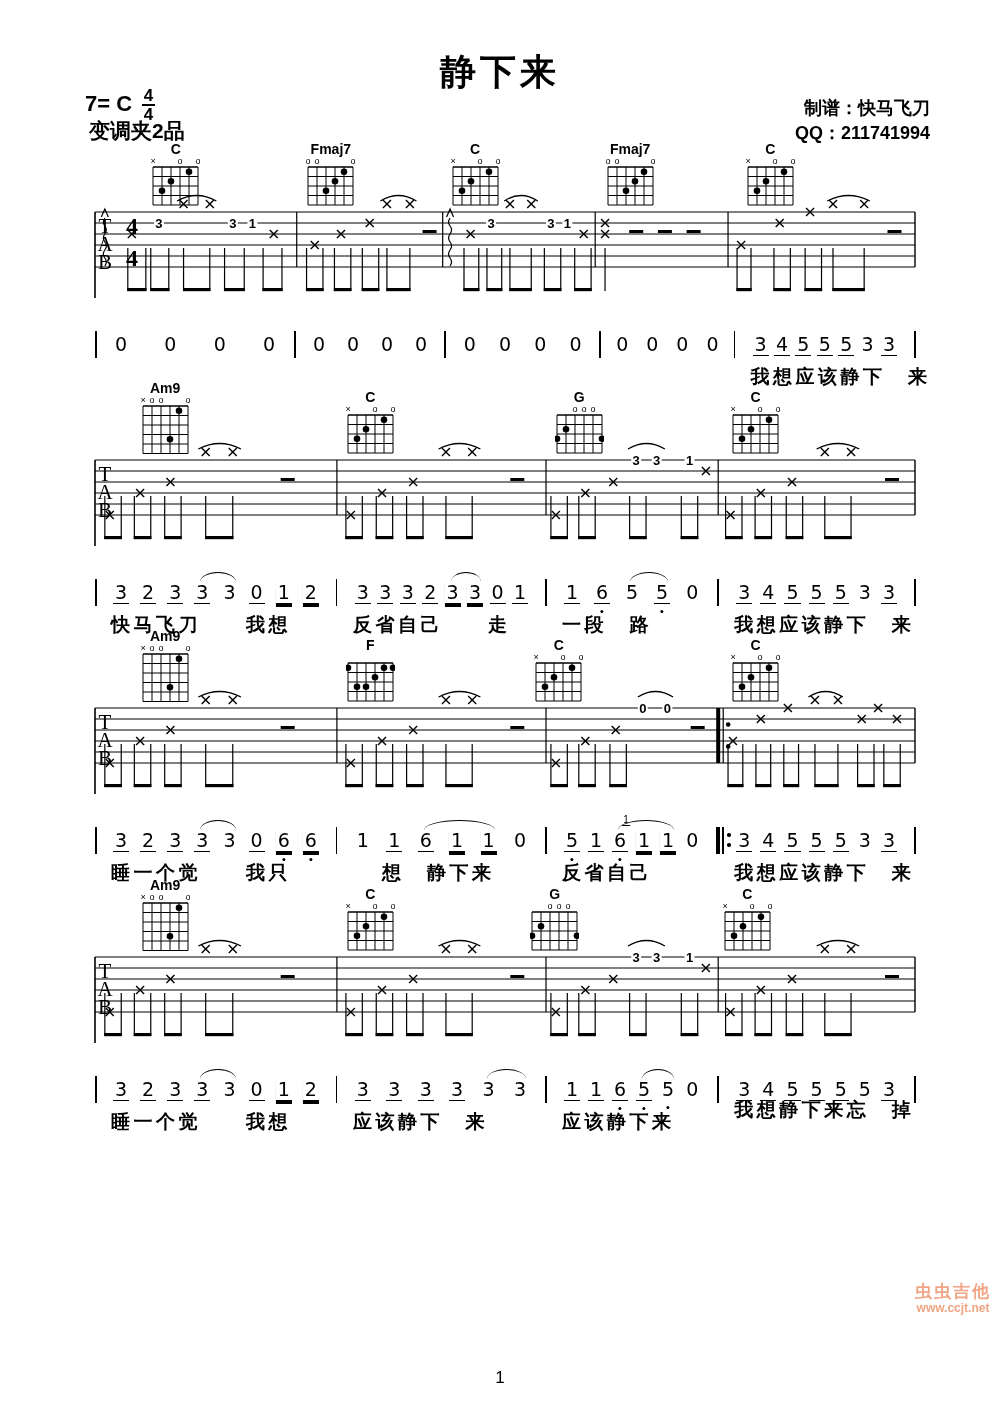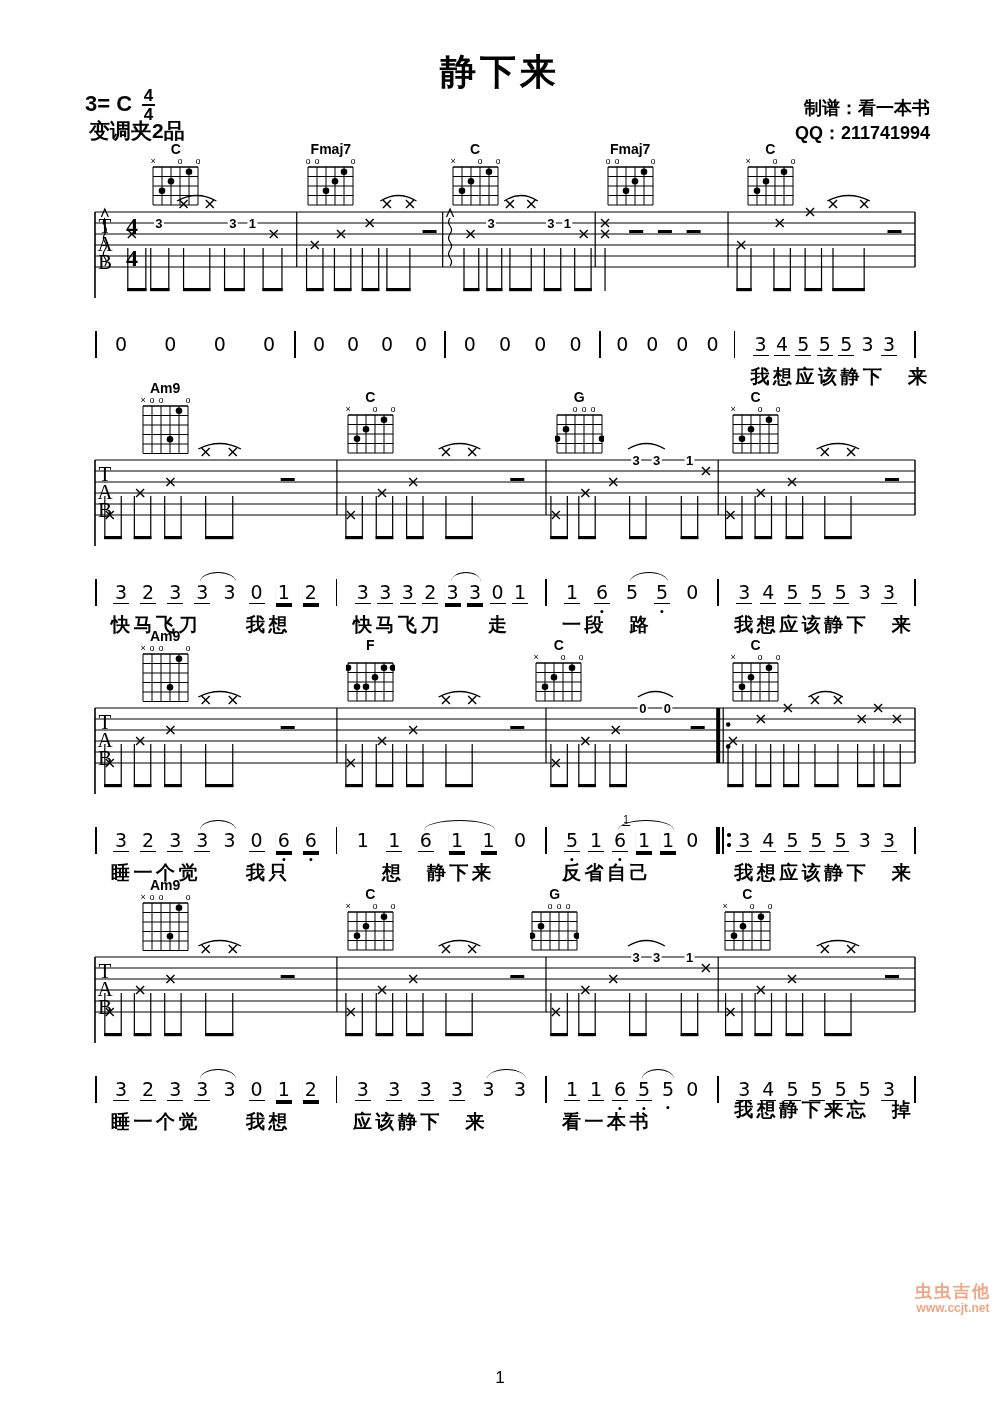--- a/index.html
+++ b/index.html
@@ -36,27 +36,27 @@
   .watermark{position:absolute;top:1283px;left:898px;width:110px;text-align:center;
              font-weight:bold;line-height:17px;}
   .watermark div:first-child{font-size:17px;letter-spacing:2px;}
   .watermark div:last-child{font-size:12px;letter-spacing:0;}
 </style>
 </head>
 <body>
 
 <div id="sheet">
   <div class="hdr-title">静下来</div>
-  <div class="hdr-key"><span>3= C</span><span class="frac">
+  <div class="hdr-key"><span>7= C</span><span class="frac">
         <span>4</span>
         <span class="fbar"></span>
         <span>4</span>
       </span></div>
   <div class="hdr-capo">变调夹2品</div>
-  <div class="hdr-arr">制谱：看一本书</div>
+  <div class="hdr-arr">制谱：快马飞刀</div>
   <div class="hdr-qq">QQ：211741994</div>
   <div id="systems">
       <div class="system" style="top: 150px;">
         <div class="chord" style="left: 151.36px; top: -8px; width: 49px;"><div class="cname">C</div><svg width="49" height="51" viewBox="0 0 49 51">
             <text x="2" y="8" text-anchor="middle" font-size="9" font-family="Liberation Sans, sans-serif">×</text>
             <text x="29" y="8" text-anchor="middle" font-size="9" font-family="Liberation Sans, sans-serif">o</text>
             <text x="47" y="8" text-anchor="middle" font-size="9" font-family="Liberation Sans, sans-serif">o</text>
             <line x1="2" y1="11" x2="47" y2="11" stroke="#000" stroke-width="1.6"></line>
             <line x1="2" y1="20.5" x2="47" y2="20.5" stroke="#000" stroke-width="1"></line>
             <line x1="2" y1="30" x2="47" y2="30" stroke="#000" stroke-width="1"></line>
@@ -604,21 +604,21 @@
           <div class="nv">3</div>
         </div>
         <div class="mnote u1" style="left: 497.557px; top: 183px;">
           <div class="nv">0</div>
         </div>
         <div class="mnote u1" style="left: 520px; top: 183px;">
           <div class="nv">1</div>
         </div>
         <div class="mtie" style="left: 450.671px; top: 174px; width: 30.4429px;"></div>
         <div class="mbar" style="left: 545px; top: 181px; height: 27px;"></div>
-        <div class="lyric" style="left: 352.9px; top: 214px;">快马飞刀　　走</div>
+        <div class="lyric" style="left: 352.9px; top: 214px;">反省自己　　走</div>
         <div class="mnote u1" style="left: 572px; top: 183px;">
           <div class="nv">1</div>
         </div>
         <div class="mnote u1" style="left: 602.05px; top: 183px;">
           <div class="nv">6</div>
           <div class="odot"></div>
         </div>
         <div class="mnote" style="left: 632.1px; top: 183px;">
           <div class="nv">5</div>
         </div>
@@ -1217,21 +1217,21 @@
         </div>
         <div class="mnote" style="left: 668.16px; top: 183px;">
           <div class="nv">5</div>
           <div class="odot"></div>
         </div>
         <div class="mnote" style="left: 692.2px; top: 183px;">
           <div class="nv">0</div>
         </div>
         <div class="mtie" style="left: 642.12px; top: 174px; width: 32.04px;"></div>
         <div class="mbar" style="left: 717.2px; top: 181px; height: 27px;"></div>
-        <div class="lyric" style="left: 562px; top: 214px;">看一本书</div>
+        <div class="lyric" style="left: 562px; top: 214px;">应该静下来</div>
         <div class="mnote u1" style="left: 744.2px; top: 183px;">
           <div class="nv">3</div>
         </div>
         <div class="mnote u1" style="left: 768.333px; top: 183px;">
           <div class="nv">4</div>
         </div>
         <div class="mnote u1" style="left: 792.467px; top: 183px;">
           <div class="nv">5</div>
         </div>
         <div class="mnote u1" style="left: 816.6px; top: 183px;">

